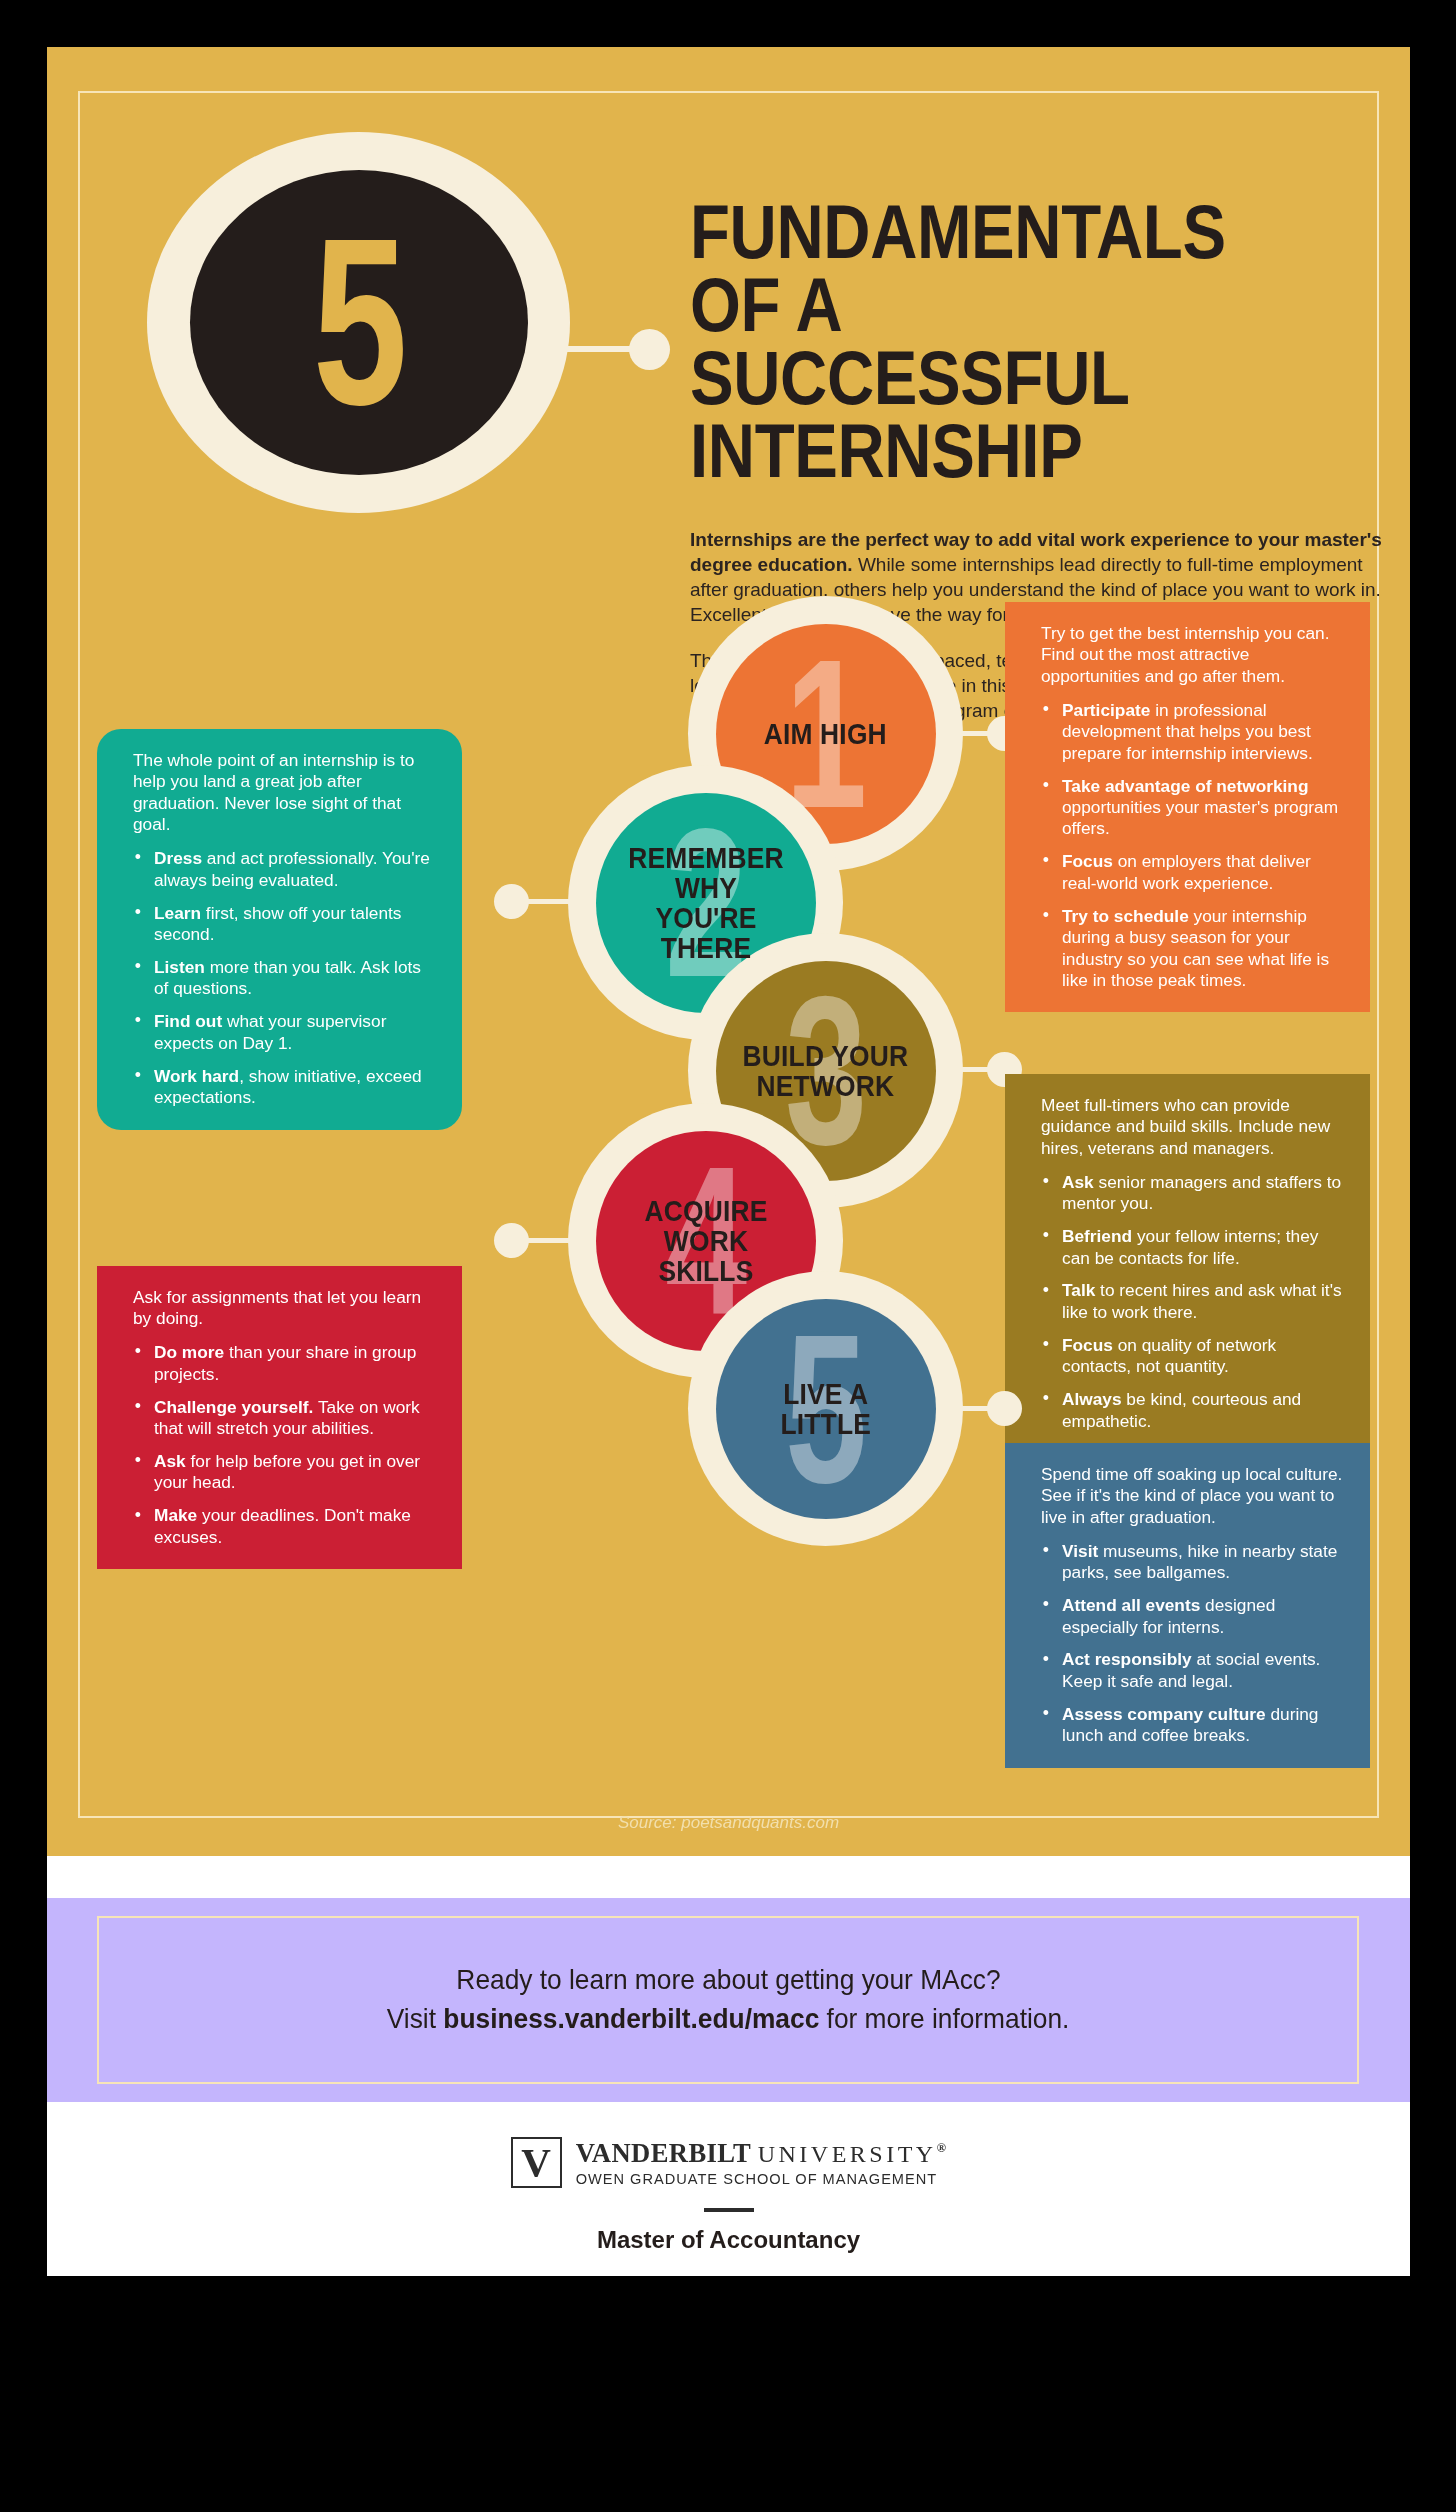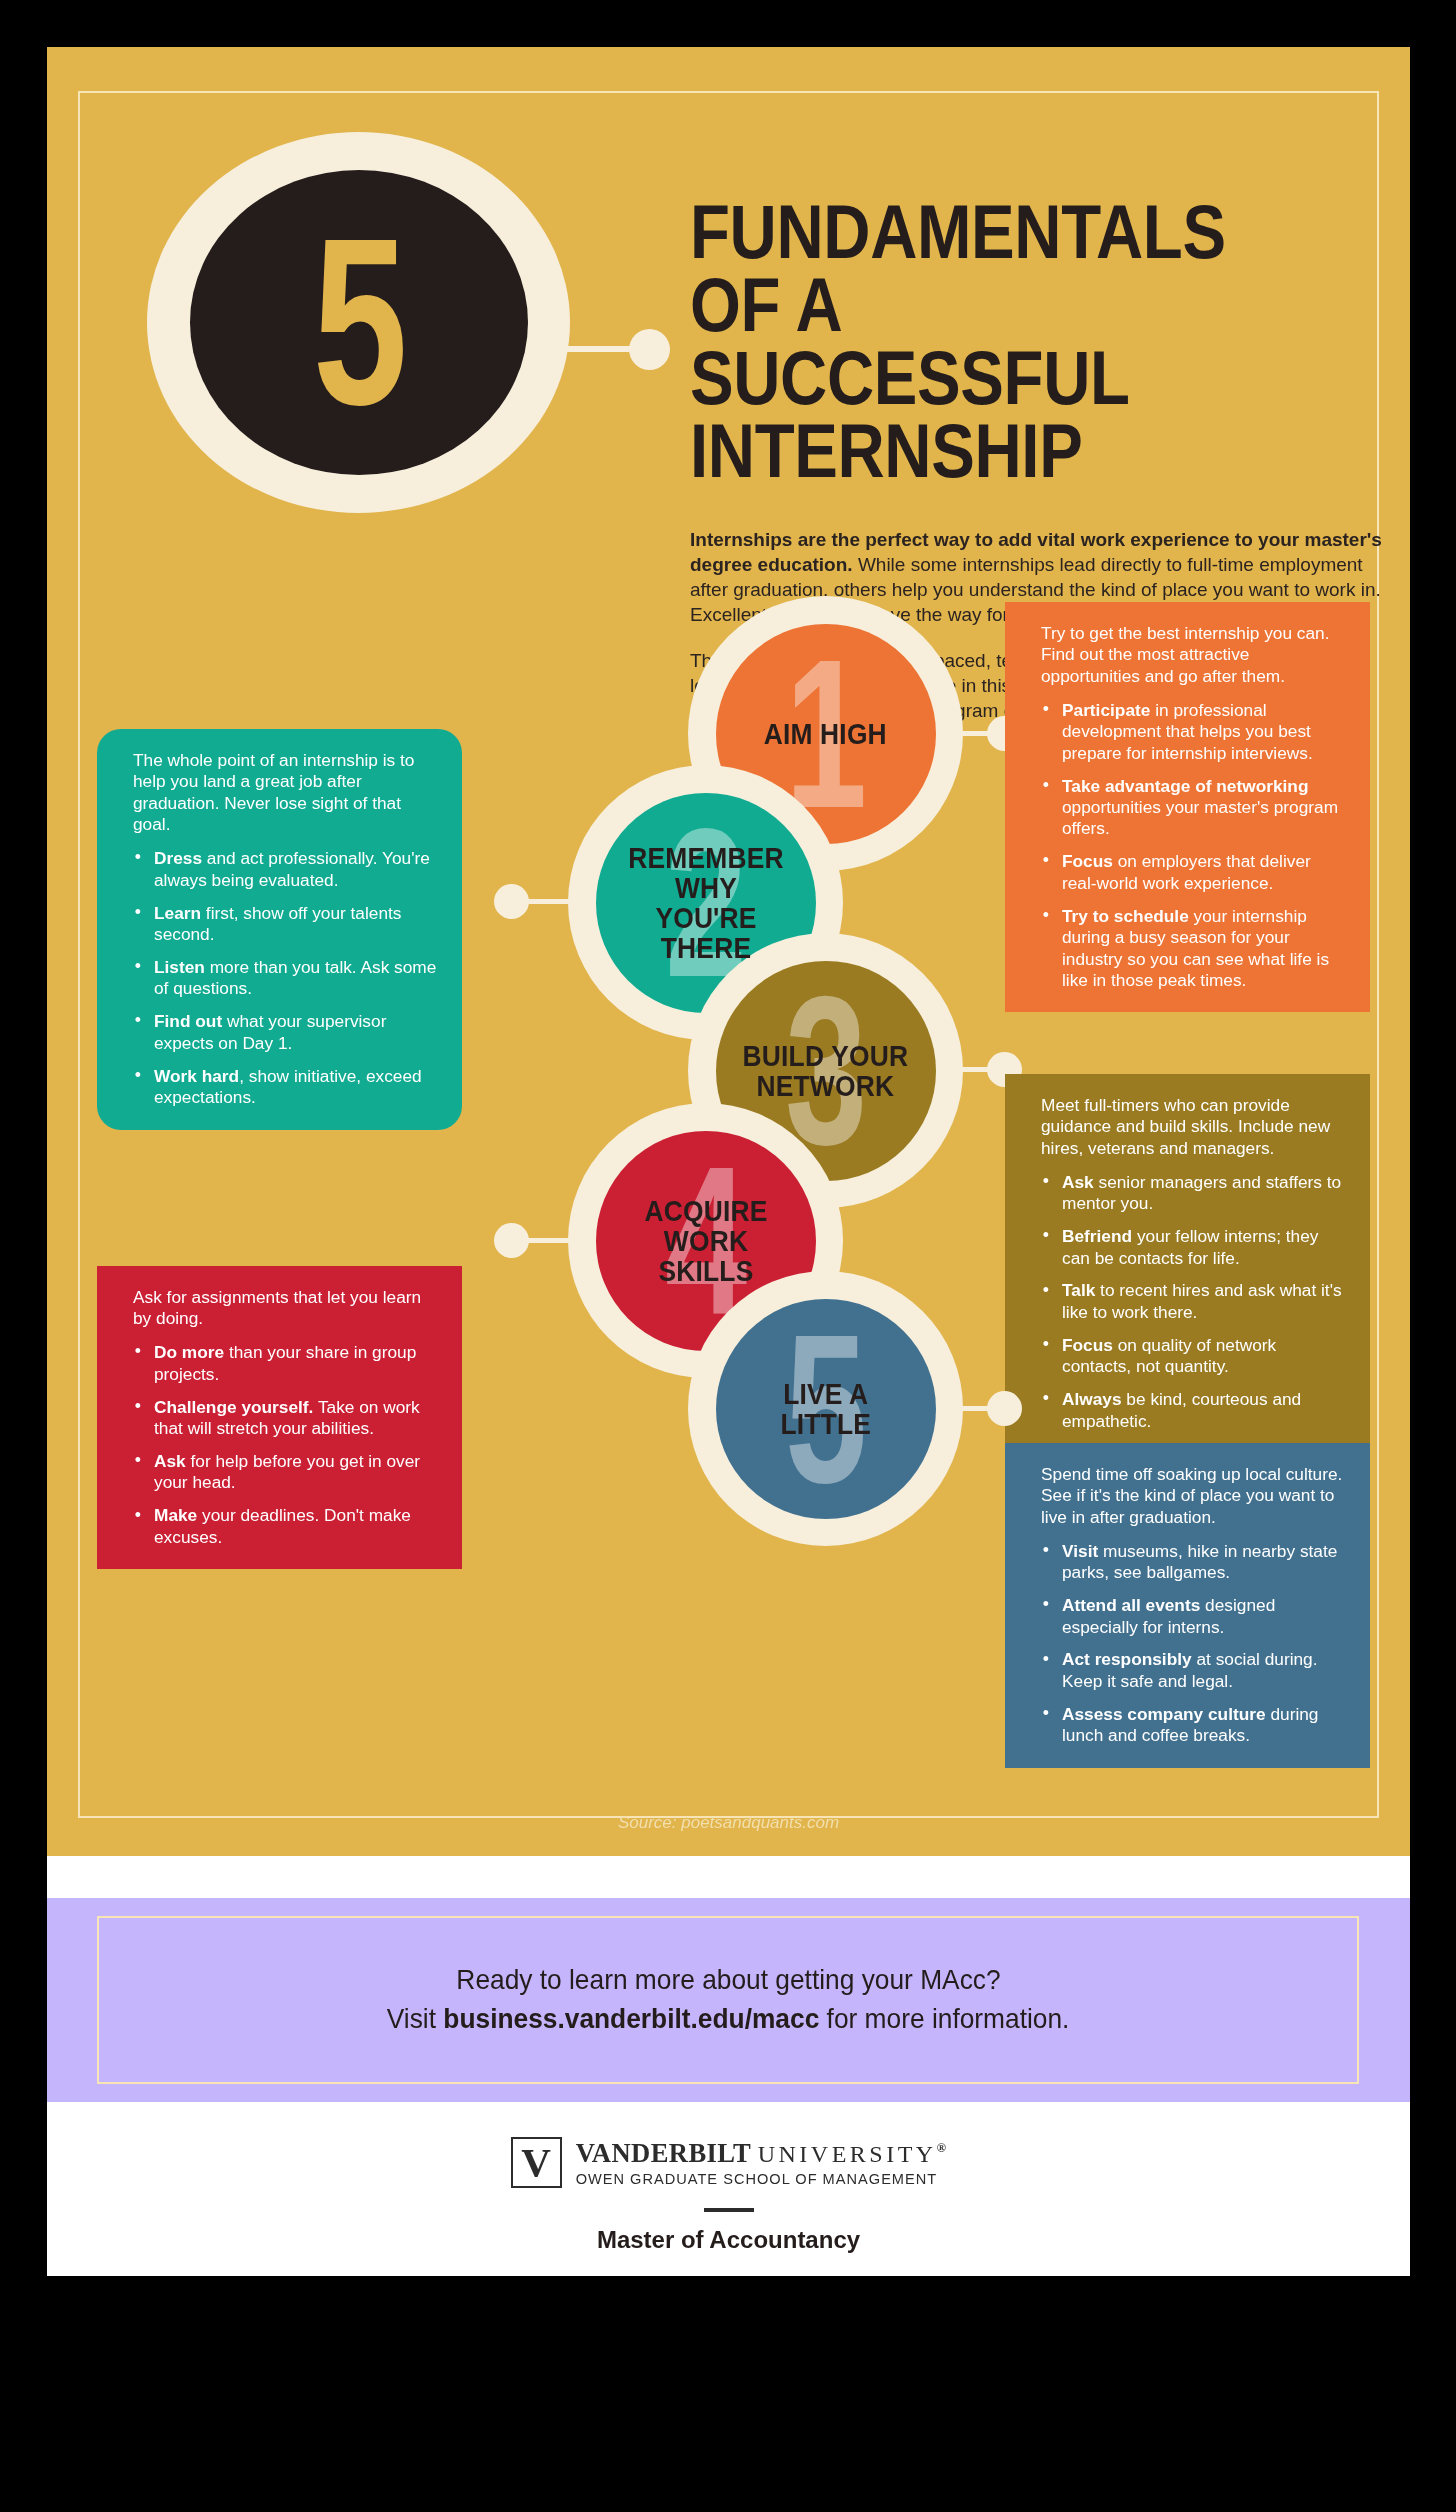--- a/index.html
+++ b/index.html
@@ -330,21 +330,21 @@
             <span class="circle-label"><span>Remember Why</span><br><span>You're There</span></span>
           </div>
         </div>
         <div class="conn-line" style="left:474px; top:852px; width:53px;"></div>
         <div class="conn-dot" style="left:447px; top:837px;"></div>
         <div class="info-box c-teal" style="left:50px; top:682px; width:365px;border-radius:24px;">
           <div class="lead">The whole point of an internship is to help you land a great job after graduation. Never lose sight of that goal.</div>
           <ul>
             <li><b>Dress</b><span> and act professionally. You're always being evaluated.</span></li>
             <li><b>Learn</b><span> first, show off your talents second.</span></li>
-            <li><b>Listen</b><span> more than you talk. Ask some of questions.</span></li>
+            <li><b>Listen</b><span> more than you talk. Ask lots of questions.</span></li>
             <li><b>Find out</b><span> what your supervisor expects on Day 1.</span></li>
             <li><b>Work hard</b><span>, show initiative, exceed expectations.</span></li>
           </ul>
         </div>
 
         <div class="circle-wrap" style="left:641px; top:886px;">
           <div class="circle-core c-olive">
             <span class="ghost-num">3</span>
             <span class="circle-label"><span>Build Your</span><br><span>Network</span></span>
           </div>
@@ -386,21 +386,21 @@
             <span class="circle-label"><span>Live A</span><br><span>Little</span></span>
           </div>
         </div>
         <div class="conn-line" style="left:905px; top:1359px; width:50px;"></div>
         <div class="conn-dot" style="left:940px; top:1344px;"></div>
         <div class="info-box c-blue" style="left:958px; top:1396px; width:365px;">
           <div class="lead">Spend time off soaking up local culture. See if it's the kind of place you want to live in after graduation.</div>
           <ul>
             <li><b>Visit</b><span> museums, hike in nearby state parks, see ballgames.</span></li>
             <li><b>Attend all events</b><span> designed especially for interns.</span></li>
-            <li><b>Act responsibly</b><span> at social during. Keep it safe and legal.</span></li>
+            <li><b>Act responsibly</b><span> at social events. Keep it safe and legal.</span></li>
             <li><b>Assess company culture</b><span> during lunch and coffee breaks.</span></li>
           </ul>
         </div>
 
       </div>
 
       <div class="source">Source: poetsandquants.com</div>
     </div>
 
     <div class="white-strip"></div>

